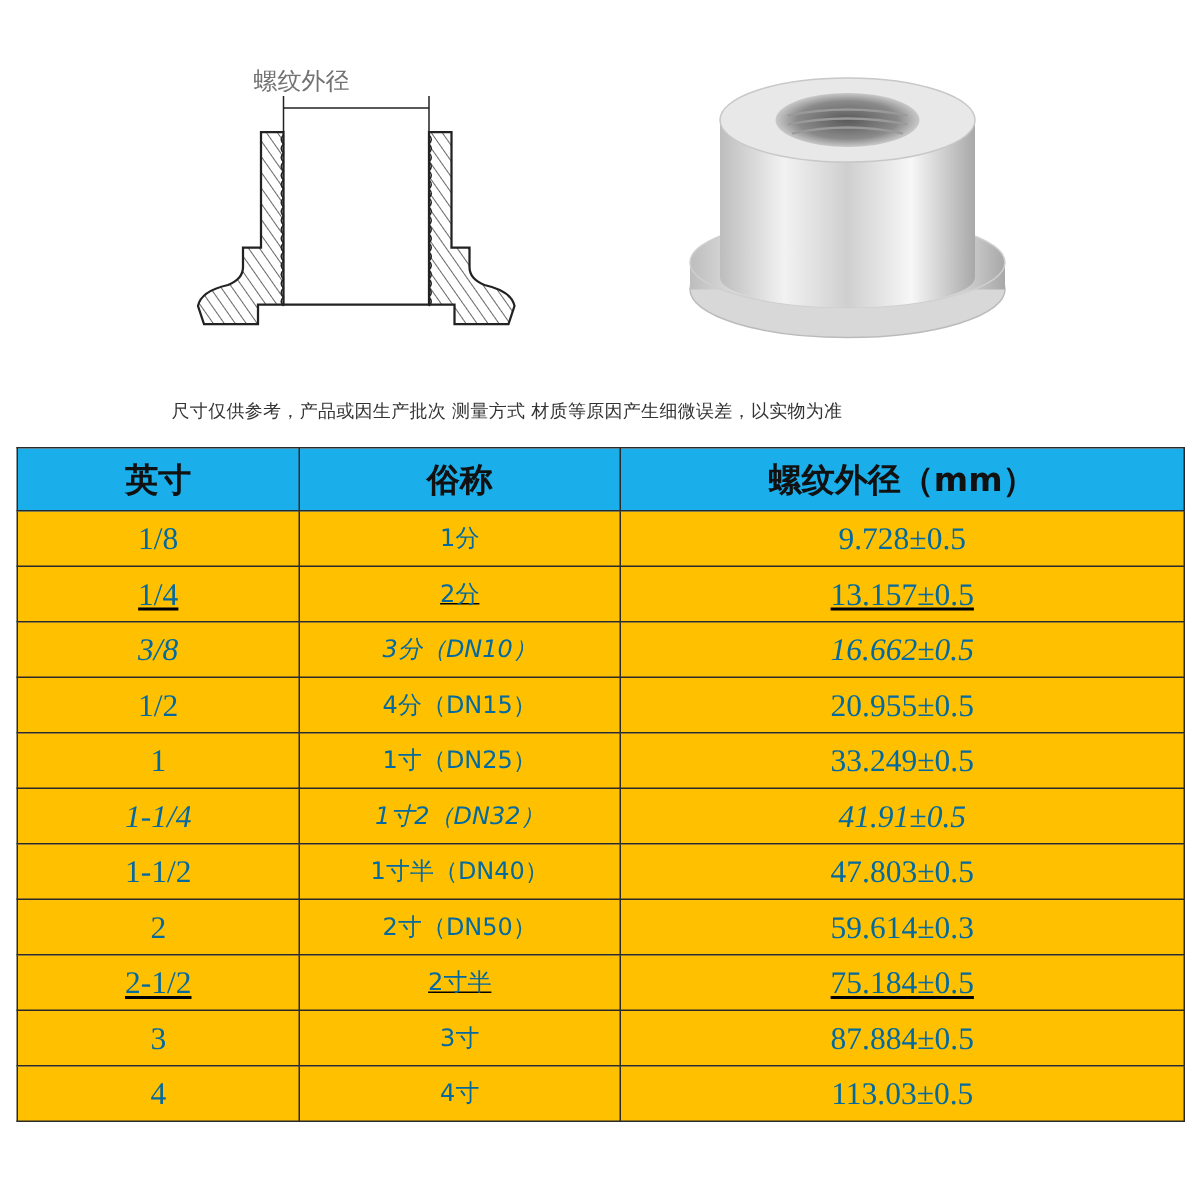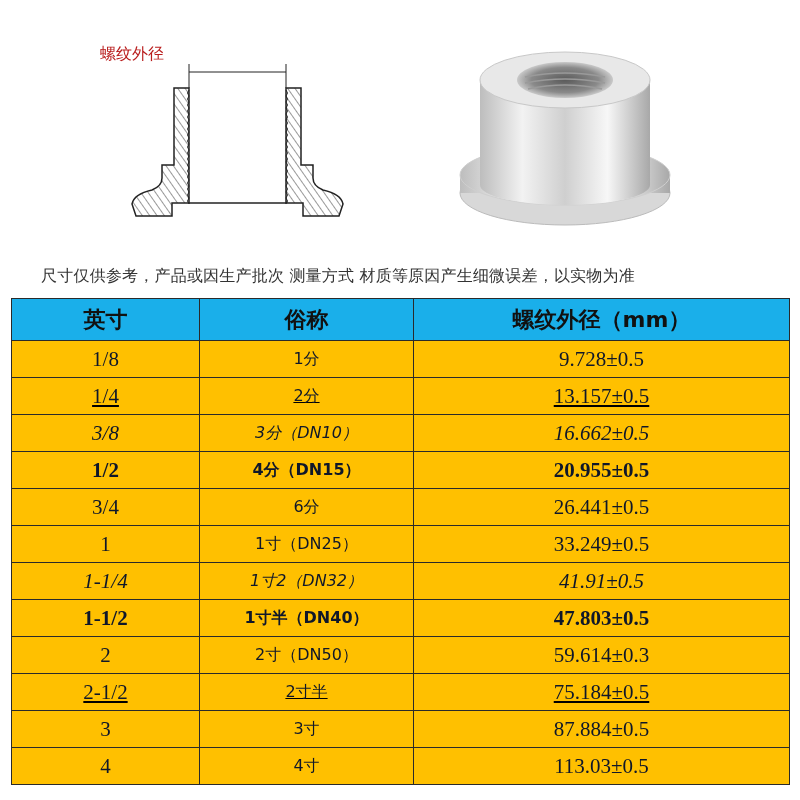--- a/index.html
+++ b/index.html
@@ -1,29 +1,29 @@
 <!DOCTYPE html>
 <html><head>
 <meta charset="utf-8">
 <style>
   html, body { margin:0; padding:0; background:#ffffff; }
   body { width:800px; height:800px; position:relative; overflow:hidden;
          font-family:"DejaVu Sans", "Liberation Sans", sans-serif; }
   .diagram { position:absolute; left:100px; top:20px; width:300px; height:240px; }
-  .diagram-label { position:absolute; left:100px; top:44px; width:202px; 
-         font-size:16px; color:#b91c1c; }
+  .diagram-label { position:absolute; left:100px; top:44px; width:202px; text-align:center;
+         font-size:16px; color:#737373; }
   .photo { position:absolute; left:450px; top:45px; width:230px; height:185px; }
   .note { position:absolute; left:0; top:266px; width:676px; text-align:center;
-         font-size:16px; color:#333; letter-spacing:0.2px; }
+         font-size:12px; color:#333; letter-spacing:0.2px; }
   table.spec { position:absolute; left:11px; top:298px; width:778px; border-collapse:collapse;
          table-layout:fixed; }
   table.spec th, table.spec td { border:1.5px solid #2a2a2a; text-align:center; padding:0;
          white-space:nowrap; }
   table.spec th { height:41px; font-size:22px; font-weight:bold; color:#111; }
-  table.spec td { height:36px; font-size:21px; color:#0f172a; font-family:"Liberation Serif","DejaVu Serif", serif; }
+  table.spec td { height:36px; font-size:21px; color:#0369a1; font-family:"Liberation Serif","DejaVu Serif", serif; }
   table.spec td.c2 { font-family:"DejaVu Sans", sans-serif; font-size:16px; }
 </style>
 </head>
 <body>
 
 <svg class="diagram" viewBox="0 0 300 240">
   <defs>
     <pattern id="hatch" width="6" height="6" patternUnits="userSpaceOnUse" patternTransform="rotate(-35)">
       <line x1="0" y1="0" x2="0" y2="6" stroke="#333" stroke-width="1"></line>
     </pattern>
@@ -93,41 +93,36 @@
       <tr style="background: rgb(255, 192, 0); text-decoration: underline;">
         <td class="c1">1/4</td>
         <td class="c2">2分</td>
         <td class="c3">13.157±0.5</td>
       </tr>
       <tr style="background: rgb(255, 192, 0); font-style: italic;">
         <td class="c1">3/8</td>
         <td class="c2">3分（DN10）</td>
         <td class="c3">16.662±0.5</td>
       </tr>
-      <tr style="background: rgb(255, 192, 0); font-weight: bold;">
+      <tr style="background: rgb(255, 192, 0);">
         <td class="c1">1/2</td>
         <td class="c2">4分（DN15）</td>
         <td class="c3">20.955±0.5</td>
-      </tr>
-      <tr style="background: rgb(255, 192, 0);">
-        <td class="c1">3/4</td>
-        <td class="c2">6分</td>
-        <td class="c3">26.441±0.5</td>
       </tr>
       <tr style="background: rgb(255, 192, 0);">
         <td class="c1">1</td>
         <td class="c2">1寸（DN25）</td>
         <td class="c3">33.249±0.5</td>
       </tr>
       <tr style="background: rgb(255, 192, 0); font-style: italic;">
         <td class="c1">1-1/4</td>
         <td class="c2">1寸2（DN32）</td>
         <td class="c3">41.91±0.5</td>
       </tr>
-      <tr style="background: rgb(255, 192, 0); font-weight: bold;">
+      <tr style="background: rgb(255, 192, 0);">
         <td class="c1">1-1/2</td>
         <td class="c2">1寸半（DN40）</td>
         <td class="c3">47.803±0.5</td>
       </tr>
       <tr style="background: rgb(255, 192, 0);">
         <td class="c1">2</td>
         <td class="c2">2寸（DN50）</td>
         <td class="c3">59.614±0.3</td>
       </tr>
       <tr style="background: rgb(255, 192, 0); text-decoration: underline;">

